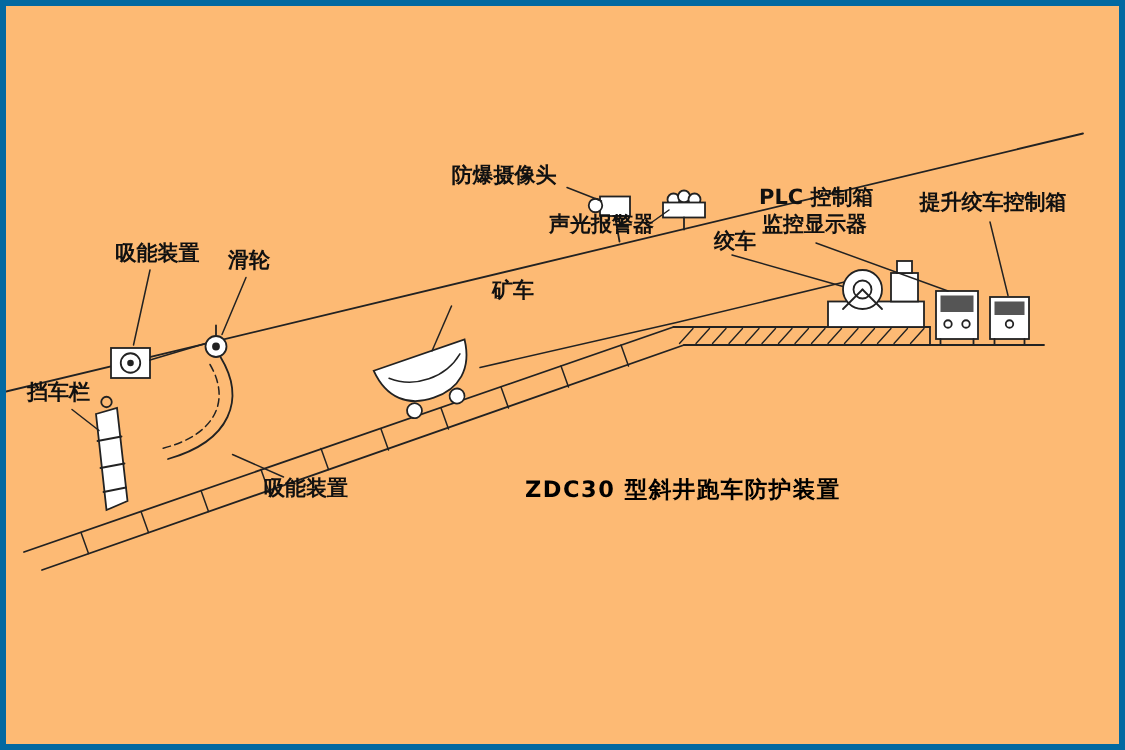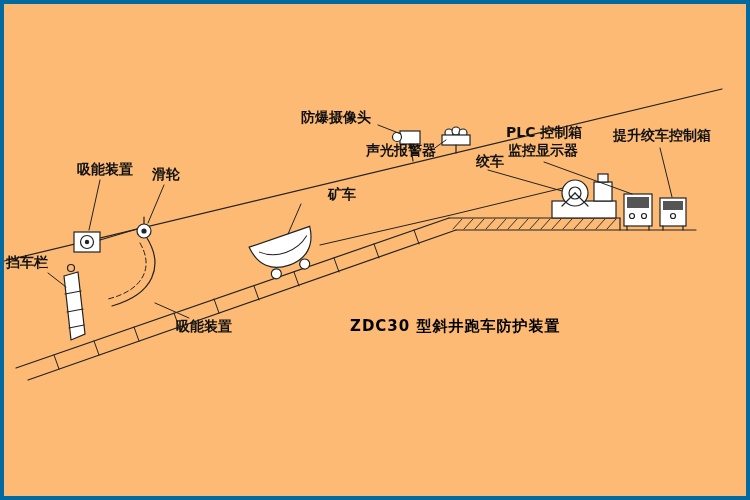--- a/index.html
+++ b/index.html
@@ -177,18 +177,18 @@
 
   <div class="lbl" style="left:297px;top:106px;">防爆摄像头</div>
   <div class="lbl" style="left:362px;top:139px;">声光报警器</div>
   <div class="lbl" style="left:502px;top:121px;text-align:right;">PLC 控制箱</div>
   <div class="lbl" style="left:504px;top:139px;text-align:center;">监控显示器</div>
   <div class="lbl" style="left:609px;top:124px;">提升绞车控制箱</div>
   <div class="lbl" style="left:73px;top:158px;">吸能装置</div>
   <div class="lbl" style="left:148px;top:163px;">滑轮</div>
   <div class="lbl" style="left:288px;top:183px;margin-left:36px;">矿车</div>
   <div class="lbl" style="left:472px;top:150px;">绞车</div>
-  <div class="lbl" style="left:2px;top:251px;">挡车栏</div>
+  <div class="lbl" style="left:14px;top:251px;">挡车栏</div>
   <div class="lbl" style="left:172px;top:315px;">吸能装置</div>
 
   <div class="title">ZDC30 型斜井跑车防护装置</div>
 
 </div>
 
 </body></html>

